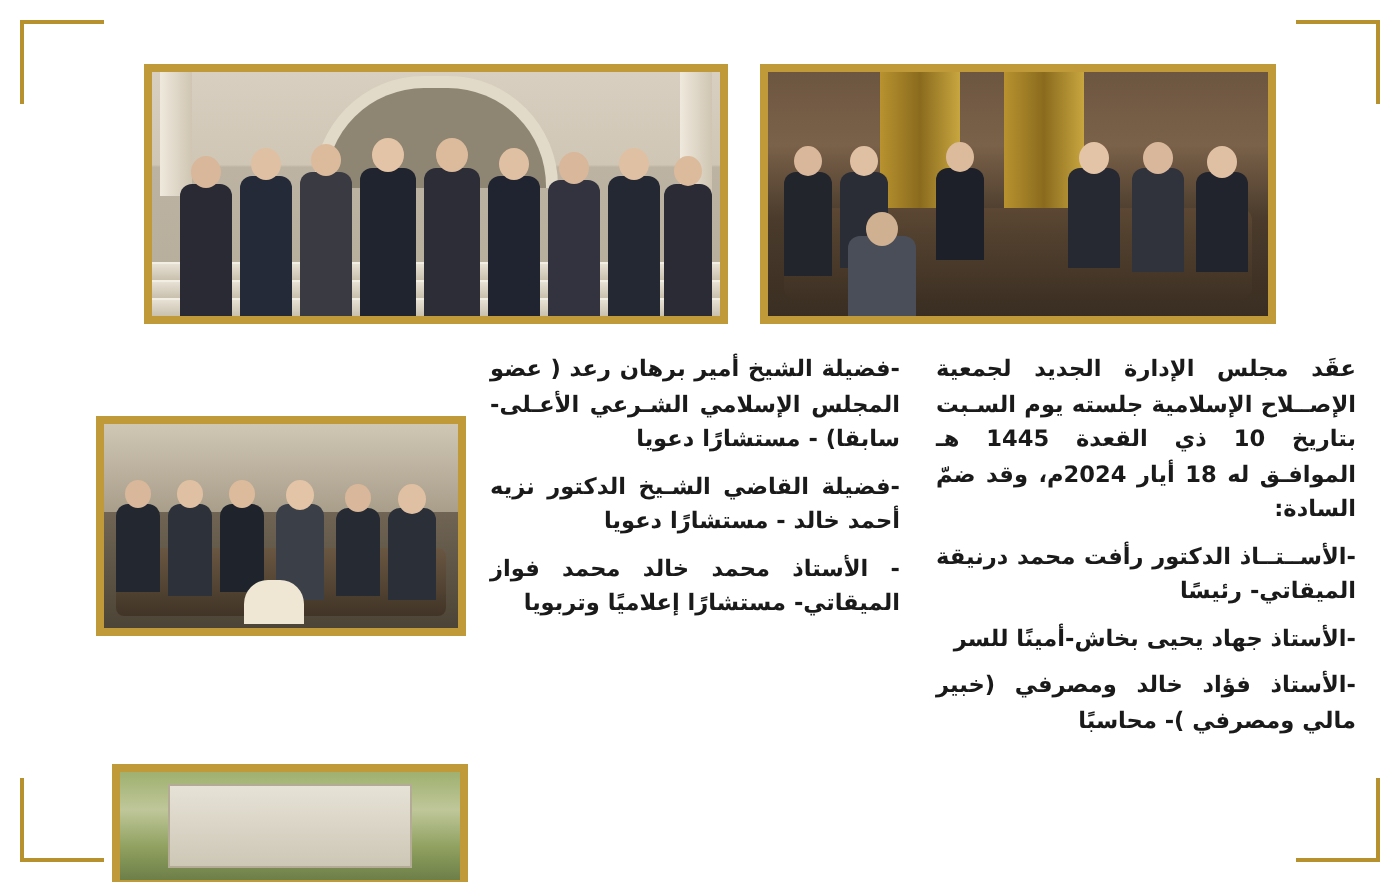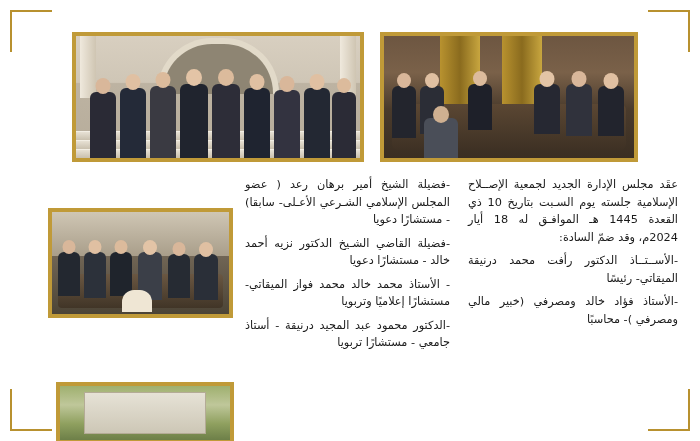--- a/index.html
+++ b/index.html
@@ -138,21 +138,21 @@
     border-radius:50%;
   }
 
   
   .txt {
     position: absolute;
     text-align: right;
     direction: rtl;
     line-height: 1.55;
     font-size: 11.3px;
-    font-weight: 400;
+    font-weight: 700;
     color: #1a1a1a;
   }
   .txt p { margin: 0 0 6px 0; }
 
   .col-right { right: 22px; top: 176px; width: 210px; }
   .col-mid   { right: 250px; top: 176px; width: 205px; }
 
   .col-right p, .col-mid p { text-align: justify; text-align-last: right; }
 </style>
 </head>
@@ -276,21 +276,21 @@
 <div class="photo ph4">
   <div class="inner">
     <div class="bg"></div>
     <div class="bld"></div>
   </div>
 </div>
 
 <div class="txt col-right">
   <p>عقَد مجلس الإدارة الجديد لجمعية الإصــلاح الإسلامية جلسته يوم السـبت بتاريخ 10 ذي القعدة 1445 هـ الموافـق له 18 أيار 2024م، وقد ضمّ السادة:</p>
   <p>-الأســتــاذ الدكتور رأفت محمد درنيقة الميقاتي- رئيسًا</p>
+  <p>-الأستاذ جهاد يحيى بخاش-أمينًا للسر</p>
   <p>-الأستاذ فؤاد خالد ومصرفي (خبير مالي ومصرفي )- محاسبًا</p>
 </div>
 
 <div class="txt col-mid">
   <p>-فضيلة الشيخ أمير برهان رعد ( عضو المجلس الإسلامي الشـرعي الأعـلى- سابقا) - مستشارًا دعويا</p>
   <p>-فضيلة القاضي الشـيخ الدكتور نزيه أحمد خالد - مستشارًا دعويا</p>
   <p>- الأستاذ محمد خالد محمد فواز الميقاتي- مستشارًا إعلاميًا وتربويا</p>
-  <p>-الدكتور محمود عبد المجيد درنيقة - أستاذ جامعي - مستشارًا تربويا</p>
 </div>
 
 </body></html>

